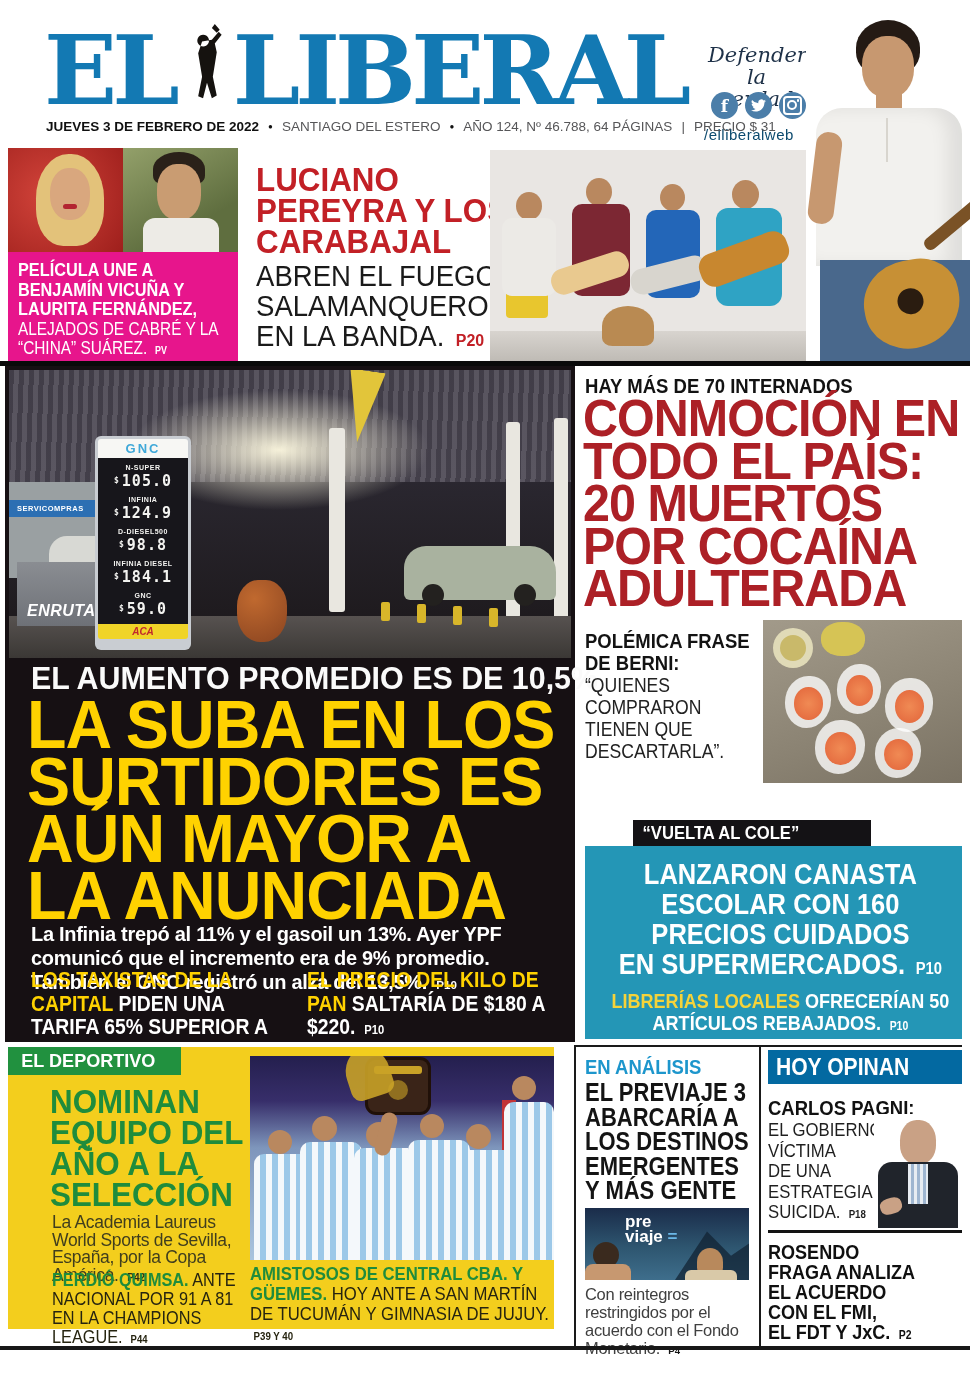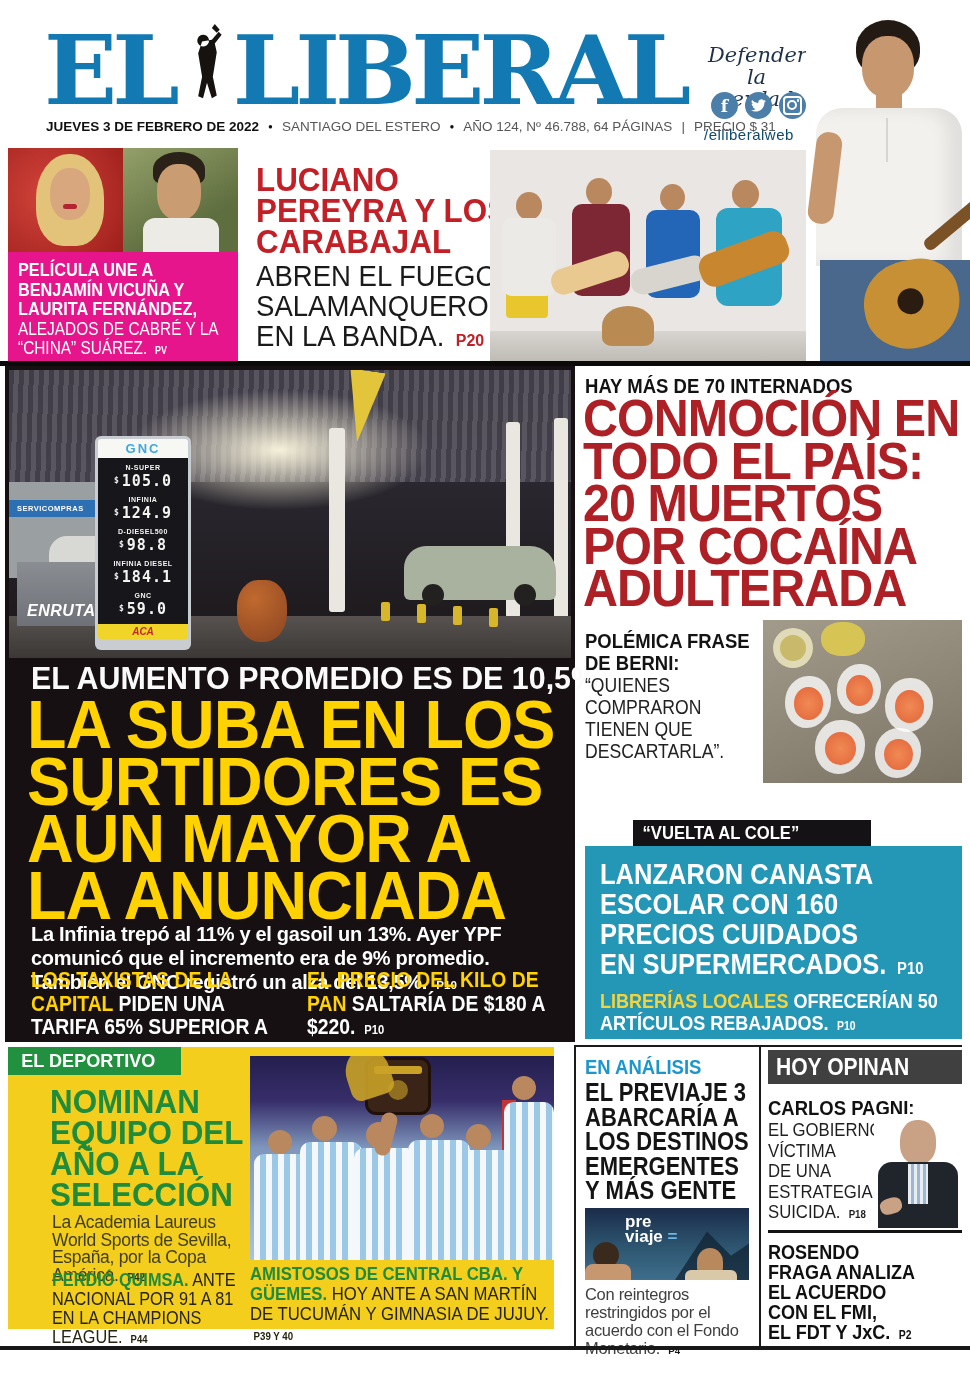--- a/index.html
+++ b/index.html
@@ -273,21 +273,21 @@
       </div>
     <div class="bag" style="left:112px;top:108px;width:46px;height:50px;">
         <i></i>
       </div>
   </div>
 
   <div class="abs" style="left:585px;top:820px;width:238px;height:26px;background:#141215;margin-left:48px;">
     <span class="cond95 b" style="font-size:17.5px;line-height:26px;color:#fff;padding-left:10px;white-space:nowrap;">“VUELTA AL COLE”</span>
   </div>
 
-  <div class="abs" style="left:585px;top:846px;width:377px;height:193px;background:#2496B6;padding:13px 0 0 15px;box-sizing:border-box;">
+  <div class="abs" style="left:585px;top:846px;width:377px;height:193px;background:#2496B6;padding:13px 0 0 15px;box-sizing:border-box;text-align:center;">
     <div class="cond b" style="width:410px;font-size:29px;line-height:30px;color:#fff;">
       <div class="nw">LANZARON CANASTA</div>
       <div class="nw">ESCOLAR CON 160</div>
       <div class="nw">PRECIOS CUIDADOS</div>
       <div class="nw">
         <span>EN SUPERMERCADOS.</span>
         <span class="pref">P10</span>
       </div>
     </div>
     <div class="cond b" style="width:410px;font-size:20.5px;line-height:22px;color:#fff;margin-top:6px;">
@@ -371,21 +371,21 @@
     <div class="abs" style="left:0;top:56px;width:46px;height:16px;background:#C79870;border-radius:8px 8px 0 0;"></div>
     <div class="abs" style="left:112px;top:40px;width:26px;height:28px;background:#B8895C;border-radius:50% 50% 30% 30%;"></div>
     <div class="abs" style="left:100px;top:62px;width:52px;height:10px;background:#D9C9A8;border-radius:6px 6px 0 0;"></div>
   </div>
 
   <div class="abs" style="left:585px;top:1285px;width:170px;font-size:16.5px;line-height:18px;color:#3F3F3F;letter-spacing:-.3px;">
     <span>Con reintegros restringidos por el acuerdo con el Fondo Monetario.</span>
     <span class="pref" style="color:#161616;">P4</span>
   </div>
 
-  <div class="abs" style="left:768px;top:1050px;width:194px;height:34px;background:#404040;">
+  <div class="abs" style="left:768px;top:1050px;width:194px;height:34px;background:#0369a1;">
     <span class="cond b" style="font-size:24px;line-height:34px;color:#fff;padding-left:9px;white-space:nowrap;">HOY OPINAN</span>
   </div>
 
   <div class="abs cond b" style="left:768px;top:1096px;font-size:21px;color:#111;white-space:nowrap;">CARLOS PAGNI:</div>
 
   <div class="abs cond" style="left:768px;top:1120px;font-size:19px;line-height:20.5px;color:#1F1F1F;">
     <div class="nw">EL GOBIERNO,</div>
     <div class="nw">VÍCTIMA</div>
     <div class="nw">DE UNA</div>
     <div class="nw">ESTRATEGIA</div>

